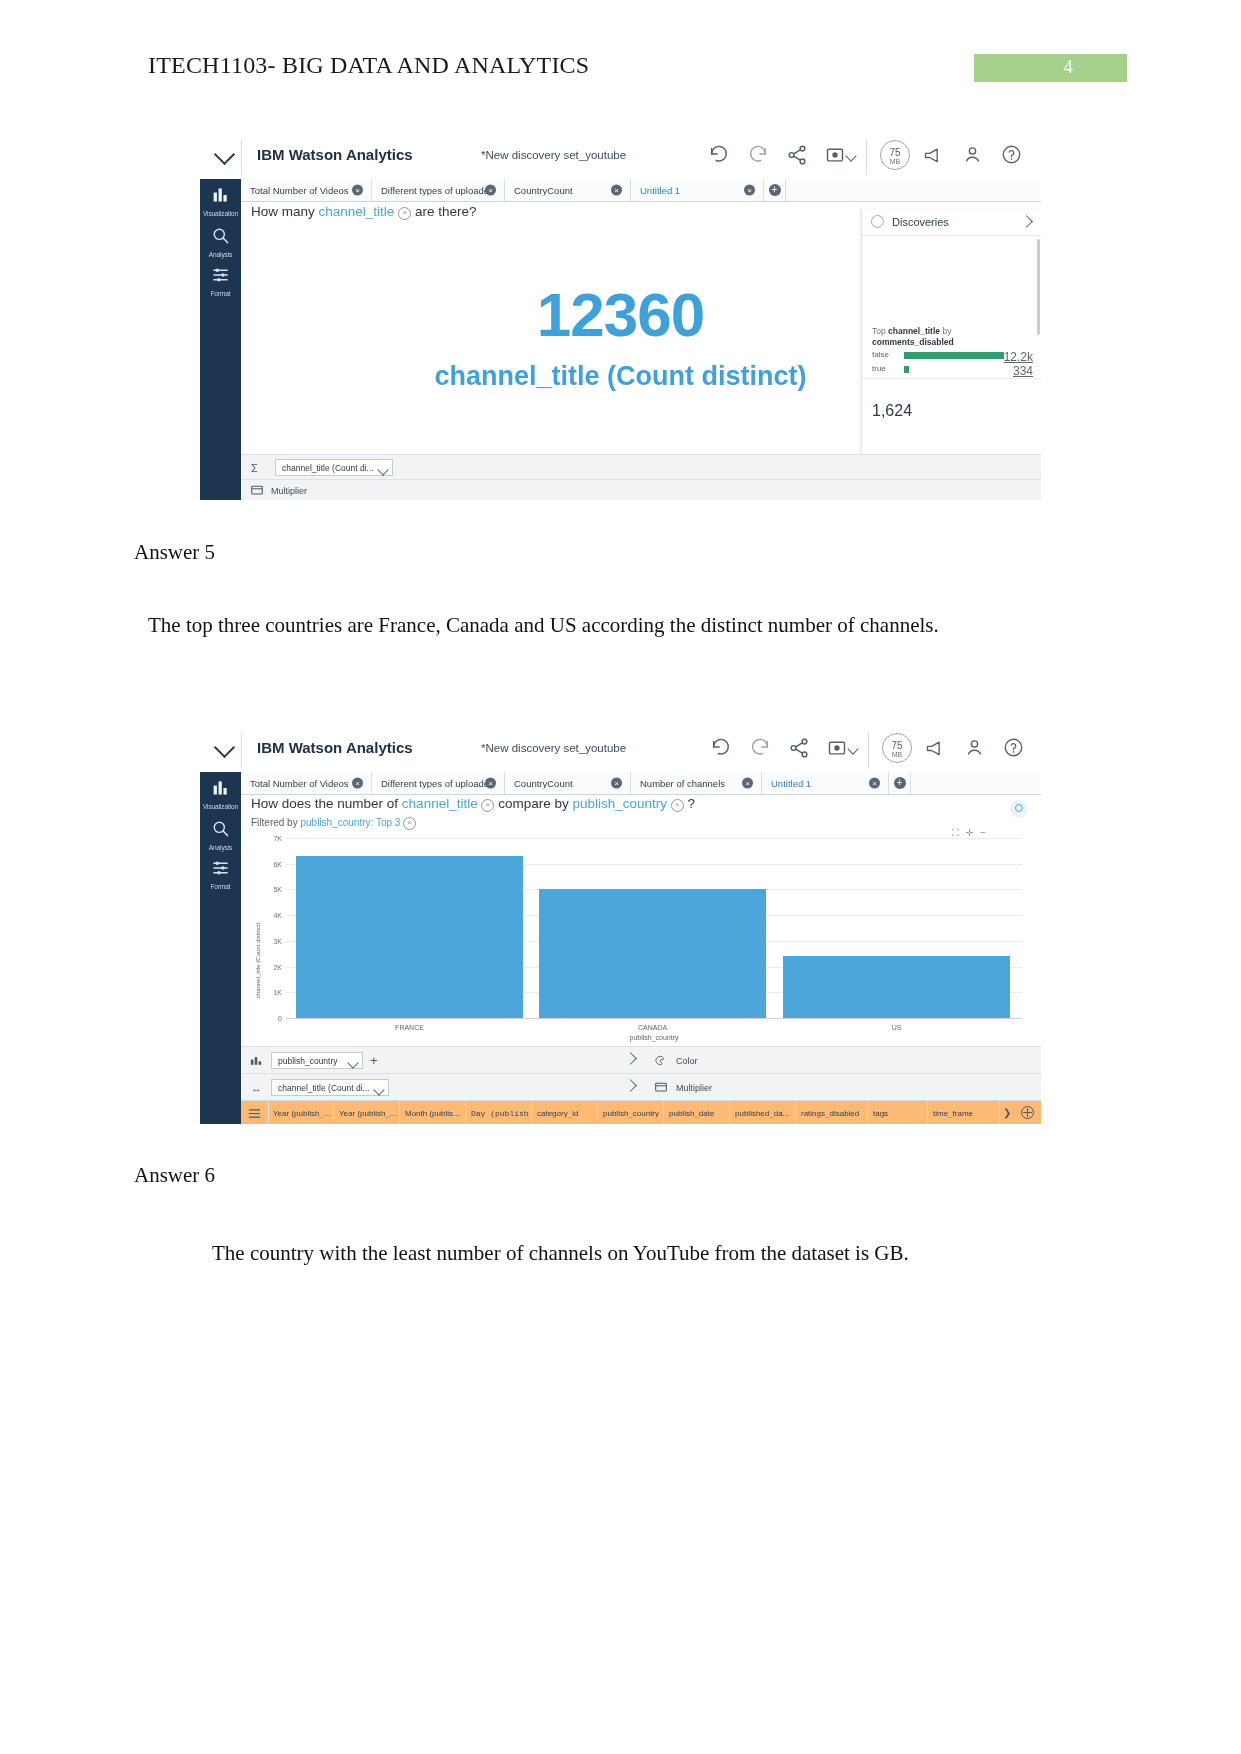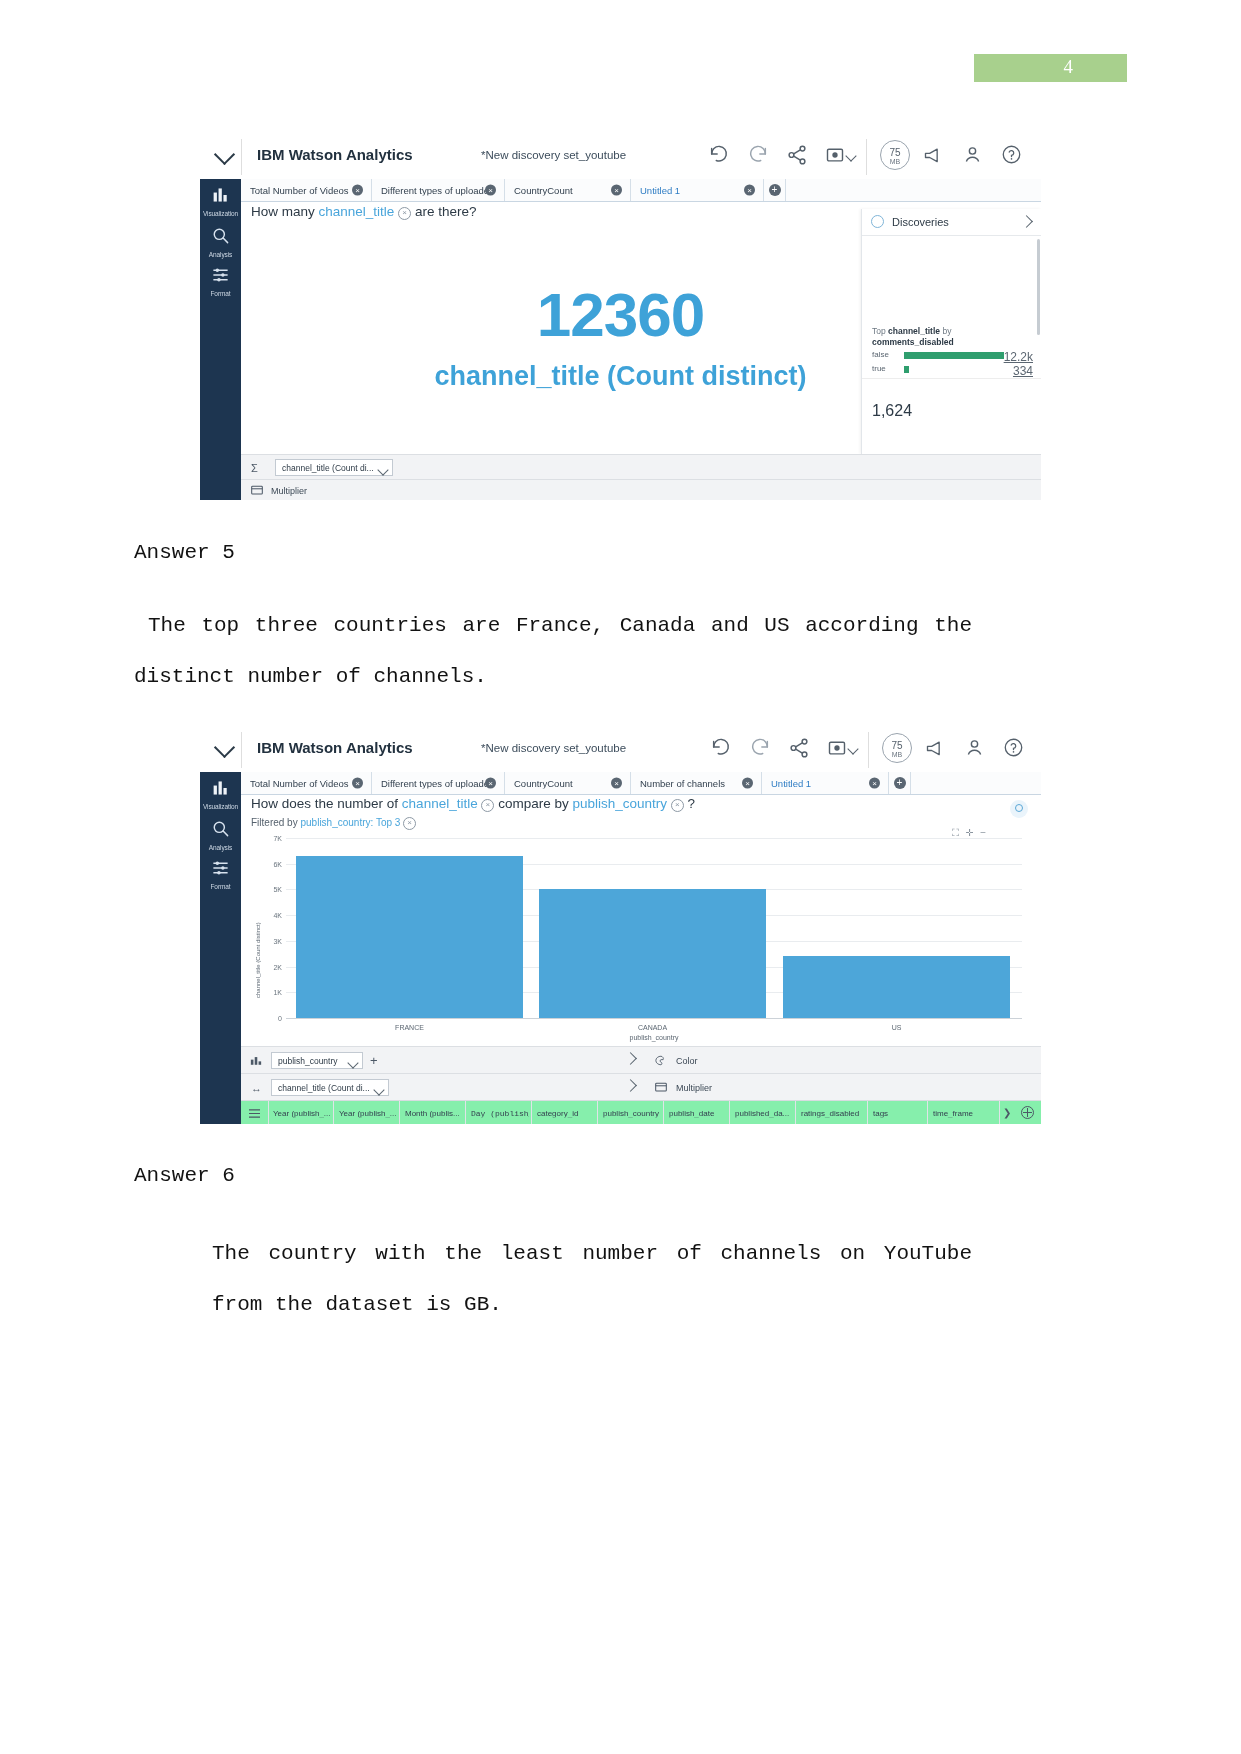--- a/index.html
+++ b/index.html
@@ -20,21 +20,21 @@
     background:#a8d08d;
   }
   .page-badge .num{
     position:absolute;right:54px;top:2px;
     font-family:"Liberation Serif", serif;font-size:19px;color:#ffffff;
   }
 
   
   .body-text{
     position:absolute;
-    font-family:Liberation Mono, monospace;
+    font-family:Liberation Serif, serif;
     font-size:21px;color:#121212;line-height:1.0;
   }
   .answer-label{font-size:21px;}
   .para-just{
     text-align:justify;
     font-size:21px;line-height:51px;color:#121212;
   }
 
   
   .shot{position:absolute;background:#ffffff;box-sizing:border-box;overflow:hidden;}
@@ -212,35 +212,36 @@
   }
   .yaxisname{
     position:absolute;font-family:"Liberation Sans",sans-serif;font-size:6px;
     color:#5b6671;transform-origin:0 0;transform:rotate(-90deg);white-space:nowrap;
   }
   .xaxisname{
     position:absolute;text-align:center;width:100%;
     font-family:"Liberation Sans",sans-serif;font-size:7px;color:#5b6671;
   }
   
-  .datastrip{position:absolute;background:#86efac;border-top:1px solid #d8dce0;}
+  .datastrip{position:absolute;background:#fdba74;border-top:1px solid #d8dce0;}
   .dcol{
     position:absolute;top:0;height:100%;border-right:1px solid #e0e4e8;
     box-sizing:border-box;
   }
   .dcol .dt{
     position:absolute;left:5px;top:50%;transform:translateY(-50%);
     font-family:"Liberation Sans",sans-serif;font-size:8px;color:#33414f;
     white-space:nowrap;overflow:hidden;
   }
 </style>
 </head>
 <body>
 
 <div class="page-header">
+  <div class="doc-title">ITECH1103- BIG DATA AND ANALYTICS</div>
   <div class="page-badge">
     <span class="num">4</span>
   </div>
 </div>
 
 <div class="shot" id="shot1" style="left:200px;top:133px;width:841px;height:367px;">
 
   <div class="shot-top">
     <div class="chev"></div>
     <div class="vdiv" style="left:41px;"></div>

